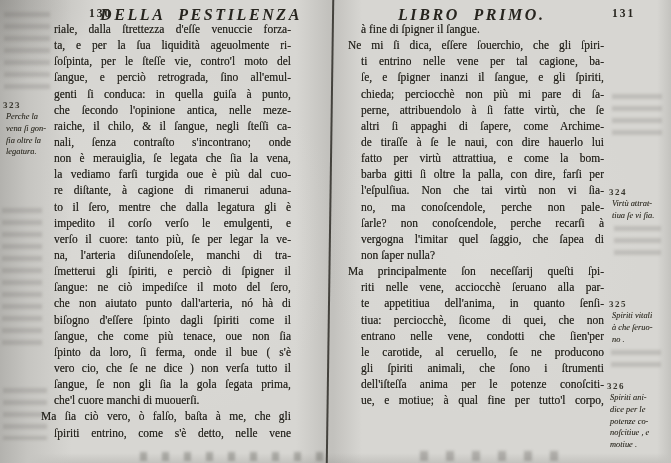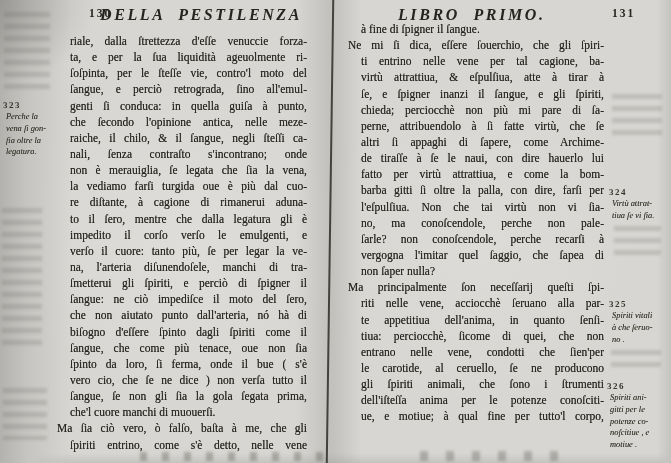--- a/index.html
+++ b/index.html
@@ -33,21 +33,21 @@
   }
   .title-left{left:100px;width:205px;}
   .title-right{left:398px;width:152px;}
   .pagenum{
     position:absolute;top:7px;font-size:11.5px;font-weight:bold;letter-spacing:2px;
   }
   .pagenum-left{left:61px;margin-left:28px;}
   .pagenum-right{left:612px;}
   
   .textblock{position:absolute;top:21px;}
-  .textblock-left{left:57px;width:250px;margin-top:12px;}
+  .textblock-left{left:41px;width:250px;}
   .textblock-right{left:348px;width:256px;}
   .text-line{
     font-size:11.5px;line-height:16.15px;height:16.15px;
     padding-left:13px;
     white-space:nowrap;overflow:hidden;
     text-align:justify;text-align-last:justify;
     text-shadow:0 0 .4px rgba(39,37,31,.65);
   }
   .text-line.par-start{padding-left:0;}
   .text-line.par-end{text-align-last:left;}
@@ -139,21 +139,20 @@
       </div>
   </div>
 
   <div class="running-title title-right">LIBRO PRIMO.</div>
   <span class="pagenum pagenum-right">131</span>
 
   <div class="textblock textblock-right">
       <div class="text-line par-end">à fine di ſpigner il ſangue.</div>
       <div class="text-line par-start">Ne mi ſi dica, eſſere ſouerchio, che gli ſpiri-</div>
       <div class="text-line">ti entrino nelle vene per tal cagione, ba-</div>
-      <div class="text-line">virtù attrattiua, &amp; eſpulſiua, atte à tirar à</div>
       <div class="text-line">ſe, e ſpigner inanzi il ſangue, e gli ſpiriti,</div>
       <div class="text-line">chieda; perciocchè non più mi pare di ſa-</div>
       <div class="text-line">perne, attribuendolo à ſi fatte virtù, che ſe</div>
       <div class="text-line">altri ſi appaghi di ſapere, come Archime-</div>
       <div class="text-line">de tiraſſe à ſe le naui, con dire hauerlo lui</div>
       <div class="text-line">fatto per virtù attrattiua, e come la bom-</div>
       <div class="text-line">barba gitti ſi oltre la palla, con dire, farſi per</div>
       <div class="text-line">l'eſpulſiua. Non che tai virtù non vi ſia-</div>
       <div class="text-line">no, ma conoſcendole, perche non pale-</div>
       <div class="text-line">ſarle? non conoſcendole, perche recarſi à</div>
@@ -184,20 +183,20 @@
         <div class="note-line">Spiriti vitali</div>
         <div class="note-line">à che ſeruo-</div>
         <div class="note-line">no .</div>
       </div>
   </div>
 
   <div class="margin-note note-326">
     <div class="note-num">326</div>
     <div>
         <div class="note-line">Spiriti ani-</div>
-        <div class="note-line">gitti per le</div>
+        <div class="note-line">dice per le</div>
         <div class="note-line">potenze co-</div>
         <div class="note-line">noſcitiue , e</div>
         <div class="note-line">motiue .</div>
       </div>
   </div>
 
 </div>
 
 </body></html>

